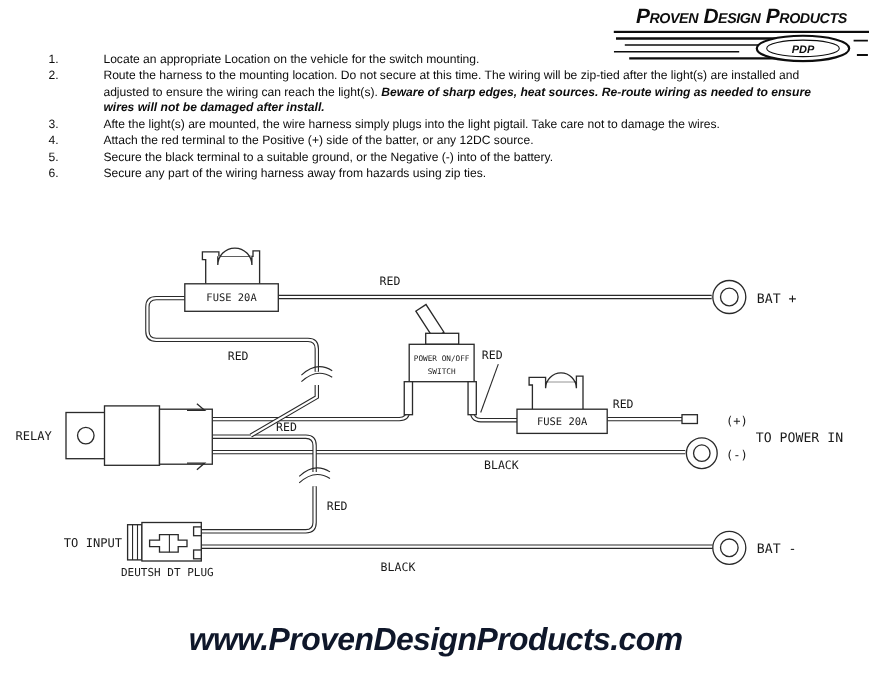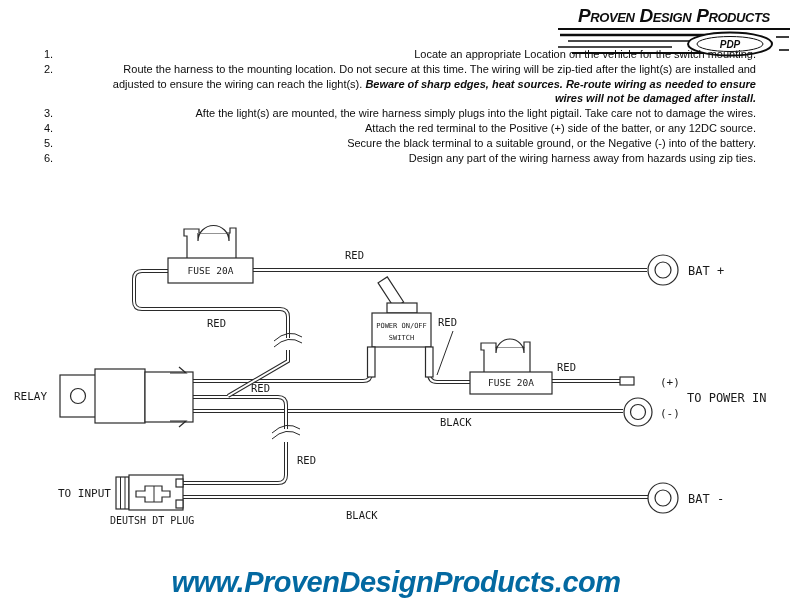--- a/index.html
+++ b/index.html
@@ -12,36 +12,36 @@
   .logo-text {
     font-style:italic; font-weight:bold; font-variant:small-caps;
     font-size:19px; letter-spacing:-0.4px; white-space:nowrap; text-align:center;
     color:#0d0d0d; border-bottom:2.5px solid #0d0d0d; padding-bottom:1px;
   }
   .logo-swoosh { display:block; margin-top:1px; }
   
   .instructions { position:absolute; top:47px; left:44px; width:712px; font-size:11px; line-height:14.8px; color:#0c0c0c; }
   .inst-row { display:flex; }
   .inst-num { width:50px; flex:0 0 50px; }
-  .inst-text { flex:1;text-align:right; }
+  .inst-text { flex:1; }
   .bi { font-weight:bold; font-style:italic; }
   
   .diagram { position:absolute; left:0; top:0; }
   .wo { fill:none; stroke:#2a2a2a; stroke-width:4; }
   .wi { fill:none; stroke:#ffffff; stroke-width:2; }
   .ln { fill:none; stroke:#2a2a2a; stroke-width:1.2; }
   .fw { fill:#ffffff; stroke:#2a2a2a; stroke-width:1.2; }
   .thin { fill:none; stroke:#2a2a2a; stroke-width:1; }
   .dtxt { fill:#1a1a1a; font-family:"DejaVu Sans Mono", monospace; }
   .t10 { font-size:10.5px; } .t11 { font-size:11px; } .t12 { font-size:12px; }
   .t9  { font-size:9.5px; }  .t7  { font-size:7px; }  .t10p { font-size:10px; }
   
   .footer {
     position:absolute; top:566px; left:0; width:792px; text-align:center;
-    font-size:29px; font-weight:bold; font-style:italic; letter-spacing:-0.5px; color:#0369a1;
+    font-size:29px; font-weight:bold; font-style:italic; letter-spacing:-0.5px; color:#0f172a;
   }
 </style>
 </head>
 <body>
 
 <div class="logo">
   <div class="logo-text">Proven Design Products</div>
   <svg class="logo-swoosh" width="232" height="26" viewBox="0 0 232 26">
     <line x1="2" y1="4" x2="150" y2="4" stroke="#0d0d0d" stroke-width="2.4"></line>
     <line x1="10" y1="10" x2="132" y2="10" stroke="#0d0d0d" stroke-width="1.4"></line>
@@ -71,21 +71,21 @@
   <div class="inst-row">
     <span class="inst-num">4.</span>
     <span class="inst-text"><span>Attach the red terminal to the Positive (+) side of the batter, or any 12DC source.</span><span class="bi"></span></span>
   </div>
   <div class="inst-row">
     <span class="inst-num">5.</span>
     <span class="inst-text"><span>Secure the black terminal to a suitable ground, or the Negative (-) into of the battery.</span><span class="bi"></span></span>
   </div>
   <div class="inst-row">
     <span class="inst-num">6.</span>
-    <span class="inst-text"><span>Design any part of the wiring harness away from hazards using zip ties.</span><span class="bi"></span></span>
+    <span class="inst-text"><span>Secure any part of the wiring harness away from hazards using zip ties.</span><span class="bi"></span></span>
   </div>
 </div>
 
 <svg class="diagram" width="792" height="612" viewBox="0 0 792 612">
   <defs>
     <path id="w1" d="M 253,270 H 647"></path>
     <path id="w2" d="M 168,271 H 142 Q 134,271 134,279 V 301 Q 134,309 142,309 H 280 Q 288,309 288,317 V 338 M 288,350 V 361 L 228,396"></path>
     <path id="w3" d="M 193,381 H 363 Q 371,381 371,373"></path>
     <path id="w4" d="M 429,373 Q 429,382 437,382 H 470"></path>
     <path id="w5" d="M 552,381 H 620"></path>

